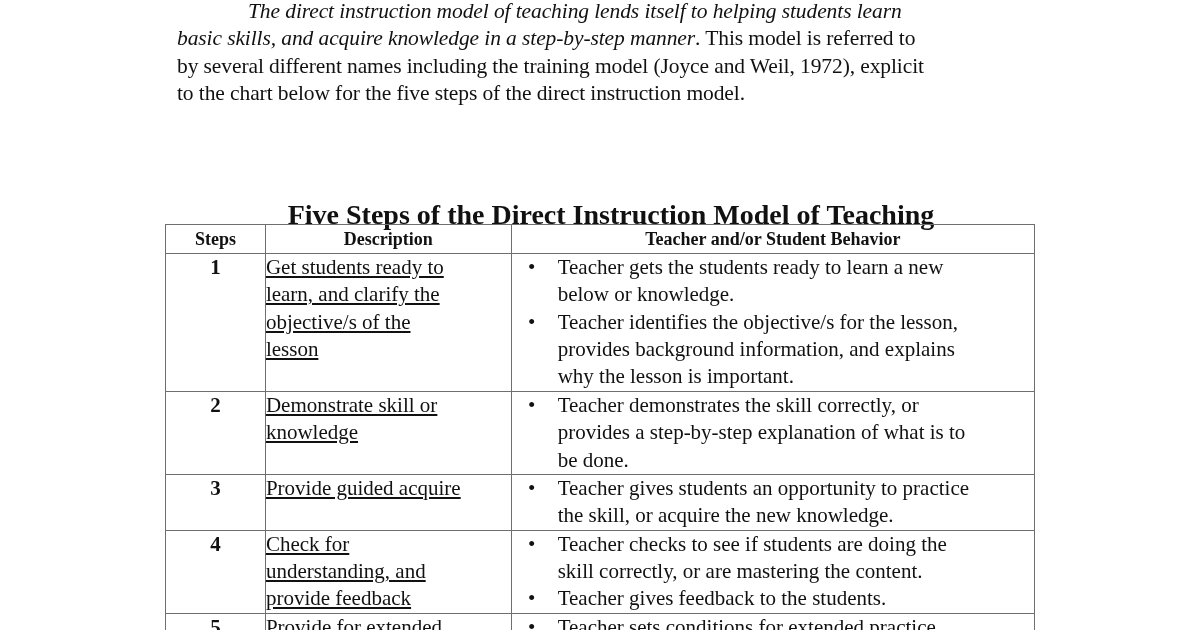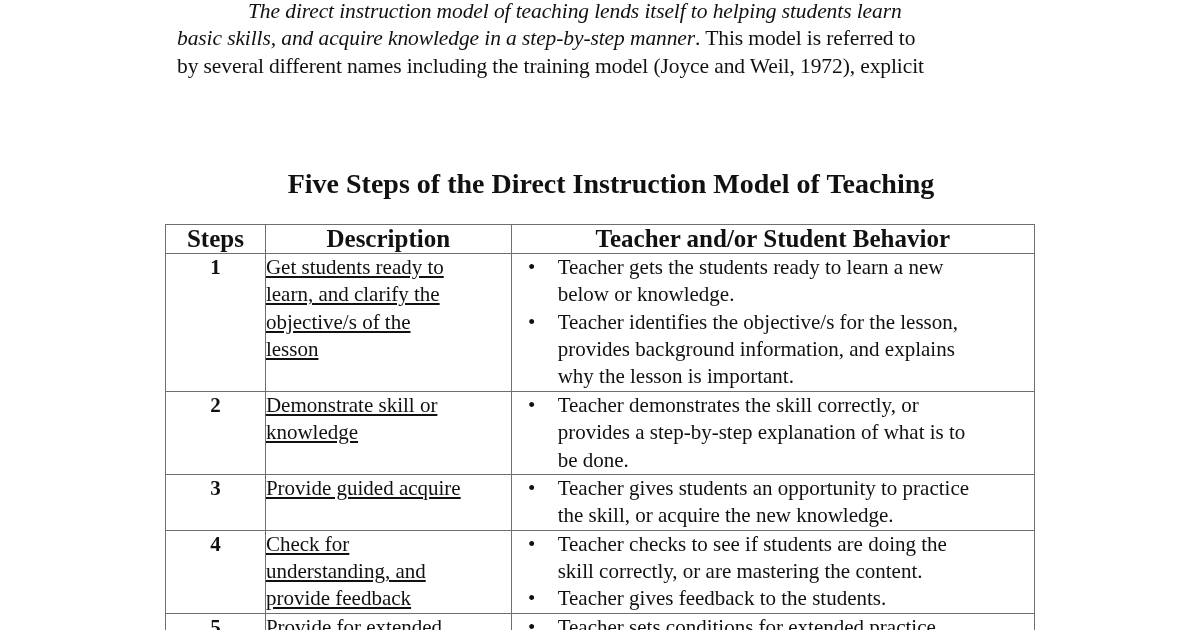--- a/index.html
+++ b/index.html
@@ -23,21 +23,21 @@
       font-size: 21.5px;
       line-height: 27.3px;
       letter-spacing: -0.1px;
     }
     .intro .line { display: block; white-space: nowrap; }
     .intro .indent { padding-left: 71px; }
     .intro em { font-style: italic; margin-top: 12px; }
     .title {
       position: absolute;
       left: 165px;
-      top: 166px;
+      top: 197px;
       width: 892px;
       text-align: center;
       font-weight: bold;
       font-size: 28px;
       line-height: 36px;
       white-space: nowrap;
     }
     table.steps {
       position: absolute;
       left: 165px;
@@ -47,21 +47,21 @@
       font-size: 21px;
       line-height: 27.3px;
     }
     table.steps th, table.steps td {
       border: 1.5px solid #6f6f6f;
       vertical-align: top;
       padding: 0;
     }
     table.steps th {
       font-weight: bold;
-      font-size: 25px;
+      font-size: 18px;
       height: 28px;
       line-height: 28px;
       text-align: center;
     }
     col.c-step { width: 100px; }
     col.c-desc { width: 246px; }
     col.c-beh { width: 524px; }
     td.step-num {
       text-align: center;
       font-weight: bold;
@@ -96,20 +96,21 @@
     tr.r4 td { height: 82px; }
     tr.r5 td { height: 40px; }
   </style>
 </head>
 <body>
 
 <div class="intro">
   <span class="line indent"><em>The direct instruction model of teaching lends itself to helping students learn</em><span></span></span>
   <span class="line"><em>basic skills, and acquire knowledge in a step-by-step manner</em><span>. This model is referred to</span></span>
   <span class="line"><span>by several different names including the training model (Joyce and Weil, 1972), explicit</span></span>
+  <span class="line"><span>to the chart below for the five steps of the direct instruction model.</span></span>
 </div>
 
 <div class="title">Five Steps of the Direct Instruction Model of Teaching</div>
 
 <table class="steps">
   <colgroup>
     <col class="c-step">
     <col class="c-desc">
     <col class="c-beh">
   </colgroup>

